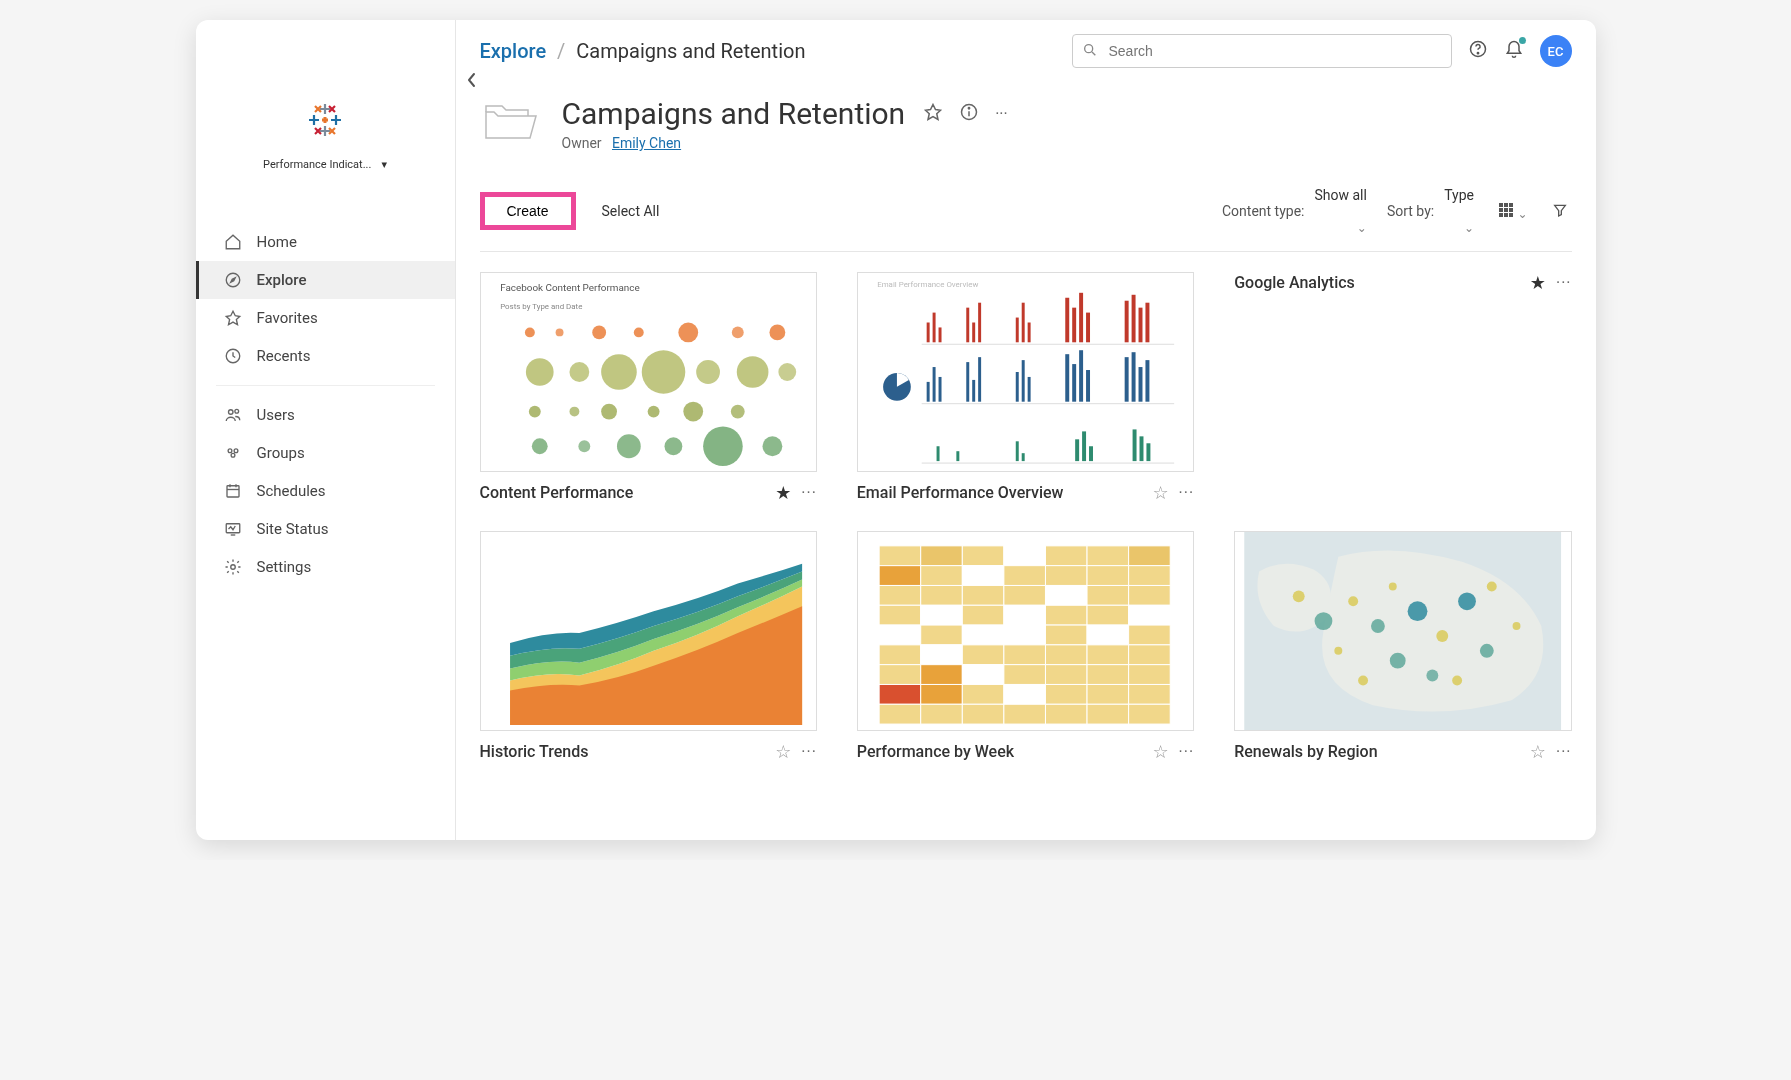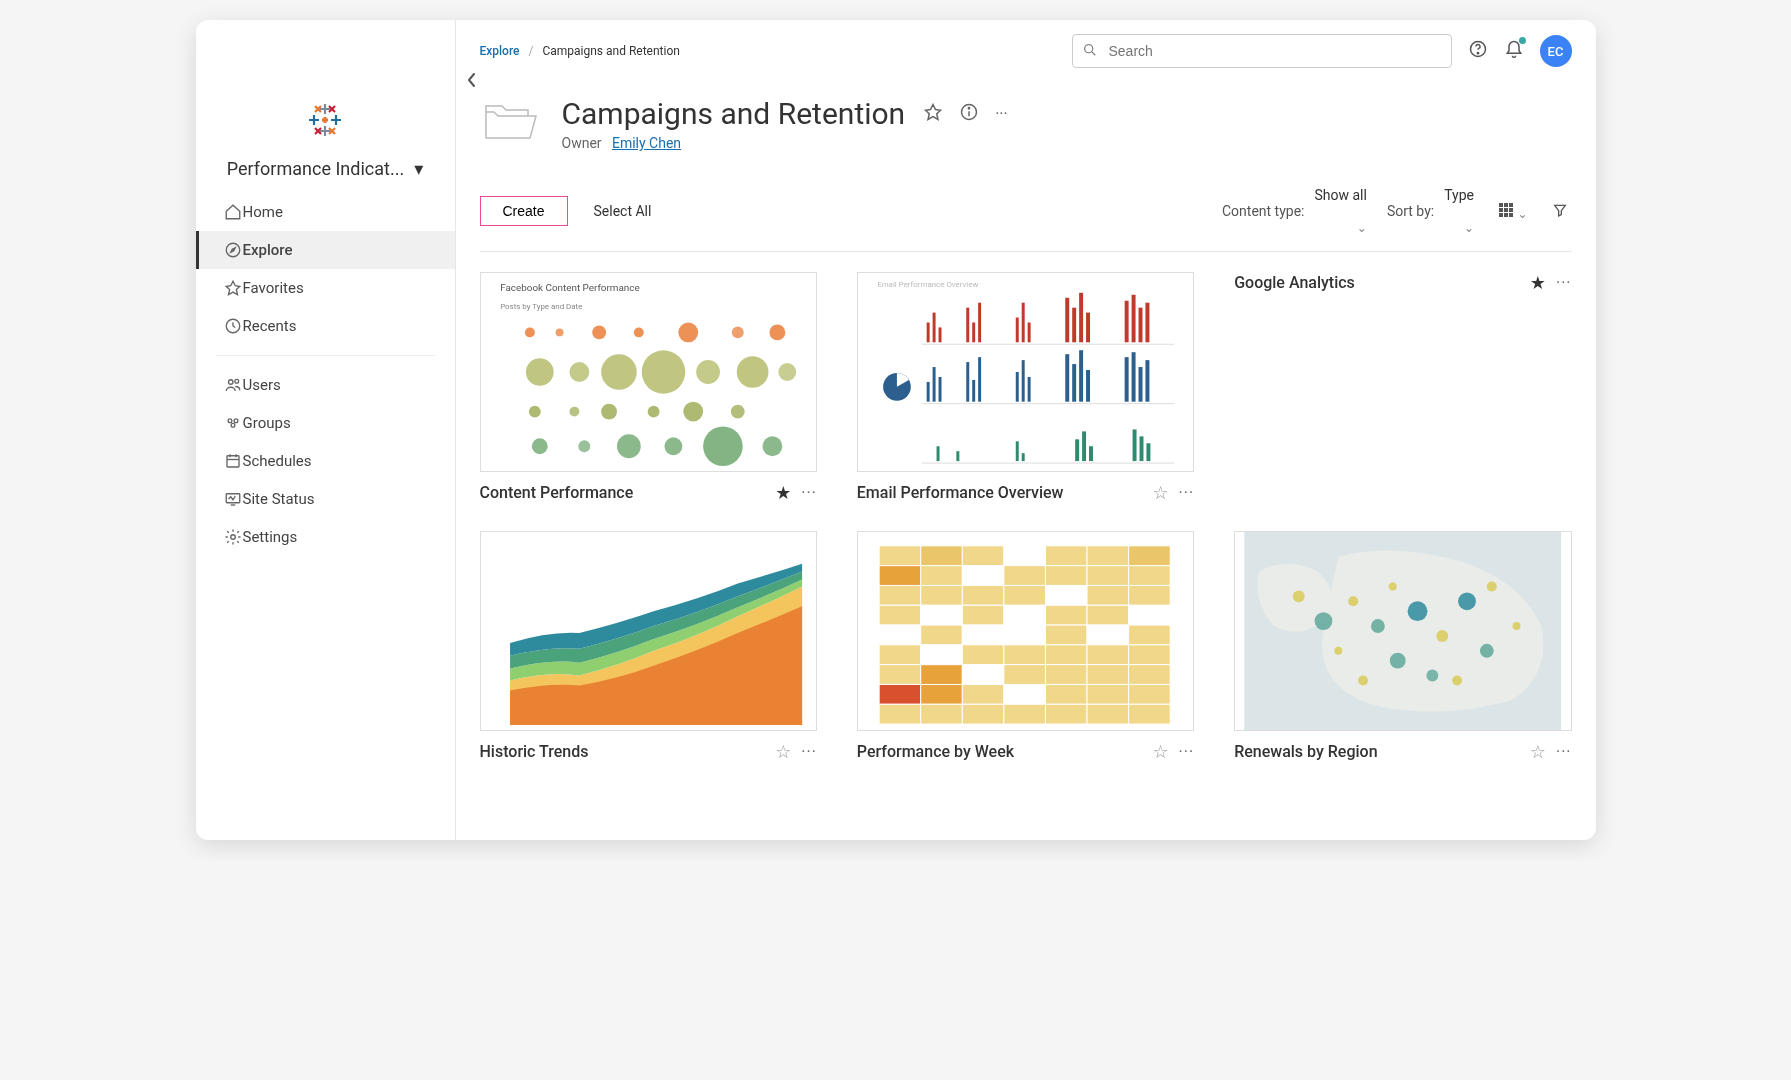--- a/index.html
+++ b/index.html
@@ -44,29 +44,30 @@
     display: flex;
     justify-content: center;
     margin: 20px 0 18px 0;
   }
   .logo svg { width: 40px; height: 40px; }
   .site-selector {
     display: flex;
     align-items: center;
     justify-content: center;
     gap: 10px;
-    font-size: 18px;
+    font-size: 11px;
     color: #333;
     cursor: pointer;
-    margin-bottom: 14px;
+    margin-bottom: 52px;
   }
   .nav-section { display: flex; flex-direction: column; }
   .nav-item {
     display: flex;
     align-items: center;
+    gap: 14px;
     padding: 10px 20px 10px 24px;
     color: #444;
     cursor: pointer;
     border-left: 3px solid transparent;
   }
   .nav-item.active {
     background: #f0f0f0;
     border-left: 3px solid #333;
     font-weight: 500;
   }
@@ -78,21 +79,21 @@
   }
 
   
   .main { flex: 1; display: flex; flex-direction: column; overflow: hidden; }
   .topbar {
     display: flex;
     align-items: center;
     padding: 14px 24px 0 24px;
     gap: 16px;
   }
-  .breadcrumb { font-size: 12px; flex: 1; }
+  .breadcrumb { font-size: 20px; flex: 1; }
   .breadcrumb a { color: #1a6fad; text-decoration: none; font-weight: 500; }
   .breadcrumb .sep { color: #aaa; margin: 0 6px; }
   .search {
     position: relative;
     width: 380px;
   }
   .search input {
     width: 100%;
     height: 34px;
     border: 1px solid #ccc;
@@ -135,21 +136,21 @@
 
   
   .toolbar {
     display: flex;
     align-items: center;
     padding: 22px 24px 12px 24px;
     gap: 16px;
     font-size: 14px;
   }
   .create-btn {
-    border: 1px solid #ec4899;
+    border: 5px solid #ec4899;
     background: #fff;
     padding: 6px 22px;
     cursor: pointer;
     font-size: 14px;
   }
   .select-all { cursor: pointer; color: #333; margin-left: 10px; }
   .toolbar-spacer { flex: 1; }
   .toolbar-filter { display: flex; align-items: center; gap: 6px; color: #333; }
   .toolbar-filter .label { color: #555; }
   .dropdown {

